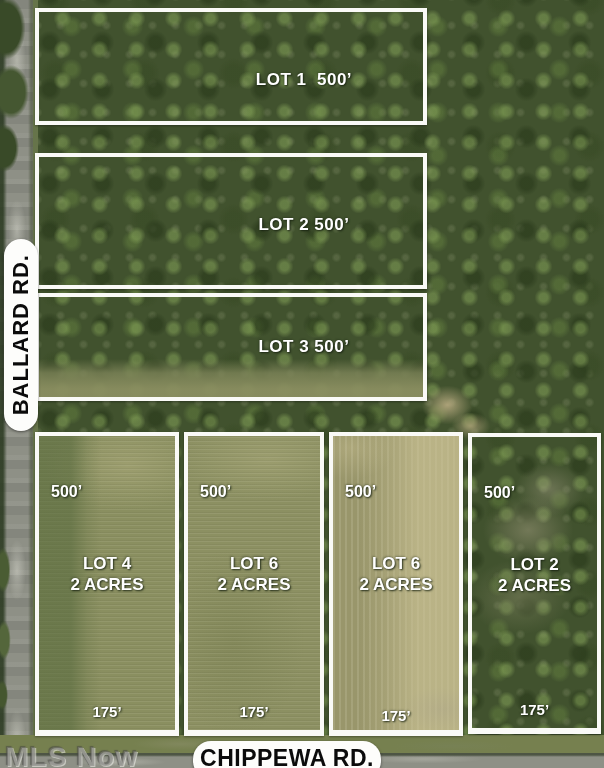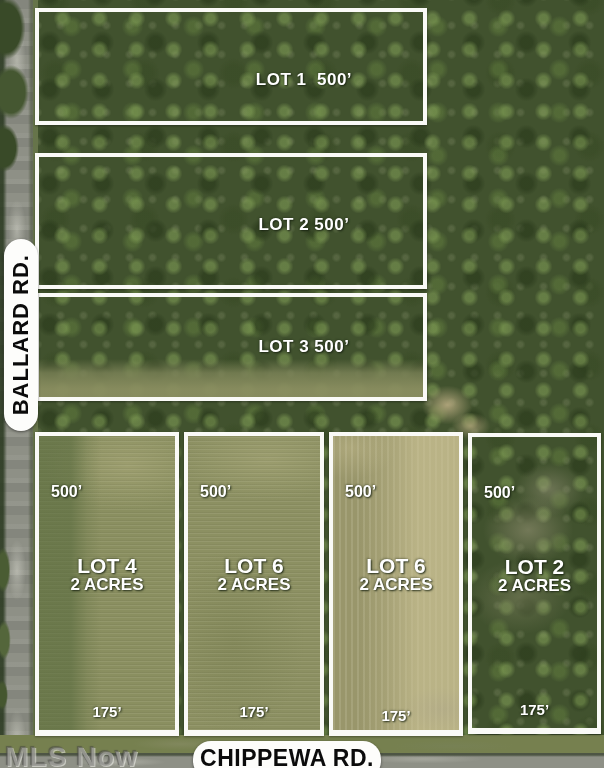--- a/index.html
+++ b/index.html
@@ -88,21 +88,21 @@
       radial-gradient(ellipse 44px 34px at 62% 18%, rgba(152,150,122,.5), rgba(152,150,122,0) 78%),
       radial-gradient(ellipse 66px 48px at 38% 55%, rgba(121,126,91,.6), rgba(121,126,91,0) 78%);}
   
   .lbl{position:absolute;color:#ffffff;font-weight:bold;white-space:nowrap;z-index:4;
     text-shadow:1px 1px 2px rgba(22,32,16,.9), -1px -1px 2px rgba(22,32,16,.3);}
   .strip-lbl{font-size:17px;letter-spacing:.5px;left:69%;transform:translateX(-50%);}
   .lot1 .strip-lbl{top:58px;}
   .lot2 .strip-lbl{top:58px;}
   .lot3 .strip-lbl{top:40px;}
   .depth-lbl{font-size:16px;left:12px;top:47px;}
-  .name-lbl{font-size:21px;left:50%;top:118px;transform:translateX(-50%);}
+  .name-lbl{font-size:17px;left:50%;top:118px;transform:translateX(-50%);}
   .size-lbl{font-size:17px;left:50%;top:139px;transform:translateX(-50%);}
   .front-lbl{font-size:15px;left:50%;bottom:10px;transform:translateX(-50%);}
   .lot6 .front-lbl{bottom:6px;}
   
   .sign{position:absolute;background:#fdfdfb;border-radius:18px;display:flex;align-items:center;
     justify-content:center;color:#0b0b0b;font-weight:bold;z-index:6;
     box-shadow:0 1px 3px rgba(0,0,0,.45);}
   .sign-ballard{left:4px;top:239px;width:34px;height:192px;}
   .sign-ballard span{writing-mode:vertical-rl;transform:rotate(180deg);font-size:22px;letter-spacing:1px;white-space:nowrap;}
   .sign-chippewa{left:193px;top:741px;width:188px;height:38px;font-size:23px;letter-spacing:.5px;align-items:flex-start;padding-top:4px;box-sizing:border-box;}

